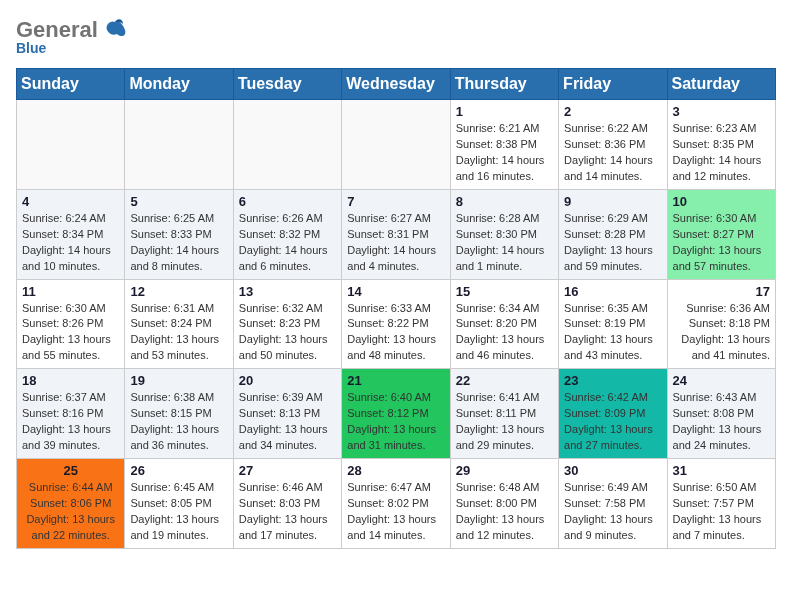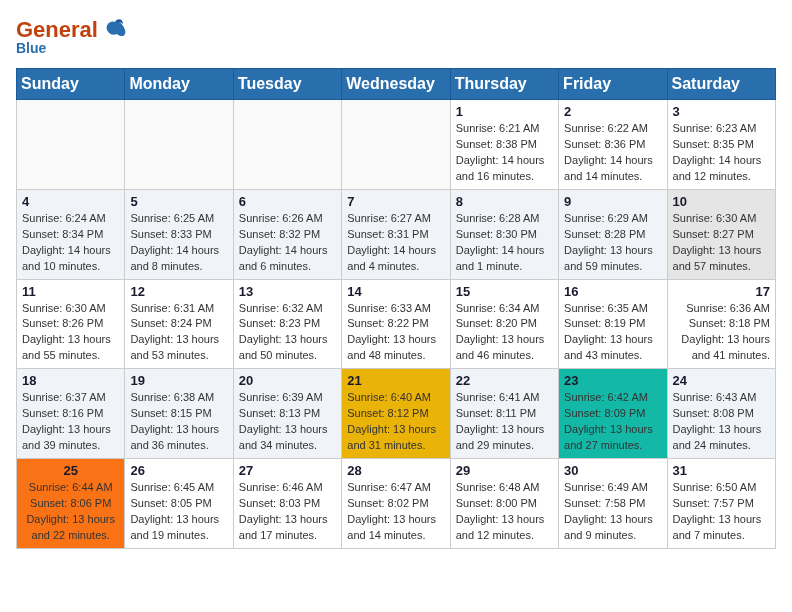--- a/index.html
+++ b/index.html
@@ -85,21 +85,21 @@
     }
   </style>
 </head>
 <body>
 
 <div class="header">
   <div class="logo">
     <div class="logo-wrapper">
       <div>
         <div style="display:flex;align-items:center;gap:3px;">
-          <span style="font-size:22px;font-weight:bold;color:#c2410c;">General</span>
+          <span style="font-size:22px;font-weight:bold;color:#737373;">General</span>
           <svg width="28" height="28" viewBox="0 0 28 28">
             <path d="M14 6 C10 4, 4 8, 6 14 C8 18, 12 20, 16 18 C20 22, 26 20, 24 14 C22 8, 18 4, 14 6 Z" fill="#2a6fad"></path>
             <path d="M14 6 C16 2, 22 2, 22 8 C20 6, 16 6, 14 6 Z" fill="#1a5a9a"></path>
           </svg>
         </div>
         <div style="font-size:14px;font-weight:bold;color:#2a6fad;margin-top:-4px;">Blue</div>
       </div>
     </div>
   </div>
   <div class="title-area">
@@ -157,21 +157,21 @@
           <div class="day-info">Sunrise: 6:27 AM<br>Sunset: 8:31 PM<br>Daylight: 14 hours<br>and 4 minutes.</div>
         </td>
         <td style="background: rgb(240, 244, 248);">
           <span class="day-num">8</span>
           <div class="day-info">Sunrise: 6:28 AM<br>Sunset: 8:30 PM<br>Daylight: 14 hours<br>and 1 minute.</div>
         </td>
         <td style="background: rgb(240, 244, 248);">
           <span class="day-num">9</span>
           <div class="day-info">Sunrise: 6:29 AM<br>Sunset: 8:28 PM<br>Daylight: 13 hours<br>and 59 minutes.</div>
         </td>
-        <td style="background: #e5e5e5;">
+        <td style="background: #86efac;">
           <span class="day-num">10</span>
           <div class="day-info">Sunrise: 6:30 AM<br>Sunset: 8:27 PM<br>Daylight: 13 hours<br>and 57 minutes.</div>
         </td>
       </tr>
       <tr>
         <td style="background: rgb(255, 255, 255);">
           <span class="day-num">11</span>
           <div class="day-info">Sunrise: 6:30 AM<br>Sunset: 8:26 PM<br>Daylight: 13 hours<br>and 55 minutes.</div>
         </td>
         <td style="background: rgb(255, 255, 255);">
@@ -205,21 +205,21 @@
           <div class="day-info">Sunrise: 6:37 AM<br>Sunset: 8:16 PM<br>Daylight: 13 hours<br>and 39 minutes.</div>
         </td>
         <td style="background: rgb(240, 244, 248);">
           <span class="day-num">19</span>
           <div class="day-info">Sunrise: 6:38 AM<br>Sunset: 8:15 PM<br>Daylight: 13 hours<br>and 36 minutes.</div>
         </td>
         <td style="background: rgb(240, 244, 248);">
           <span class="day-num">20</span>
           <div class="day-info">Sunrise: 6:39 AM<br>Sunset: 8:13 PM<br>Daylight: 13 hours<br>and 34 minutes.</div>
         </td>
-        <td style="background: #eab308; margin-left: 12px;">
+        <td style="background: #22c55e; margin-left: 12px;">
           <span class="day-num">21</span>
           <div class="day-info">Sunrise: 6:40 AM<br>Sunset: 8:12 PM<br>Daylight: 13 hours<br>and 31 minutes.</div>
         </td>
         <td style="background: rgb(240, 244, 248);">
           <span class="day-num">22</span>
           <div class="day-info">Sunrise: 6:41 AM<br>Sunset: 8:11 PM<br>Daylight: 13 hours<br>and 29 minutes.</div>
         </td>
         <td style="background: #14b8a6;">
           <span class="day-num">23</span>
           <div class="day-info">Sunrise: 6:42 AM<br>Sunset: 8:09 PM<br>Daylight: 13 hours<br>and 27 minutes.</div>

